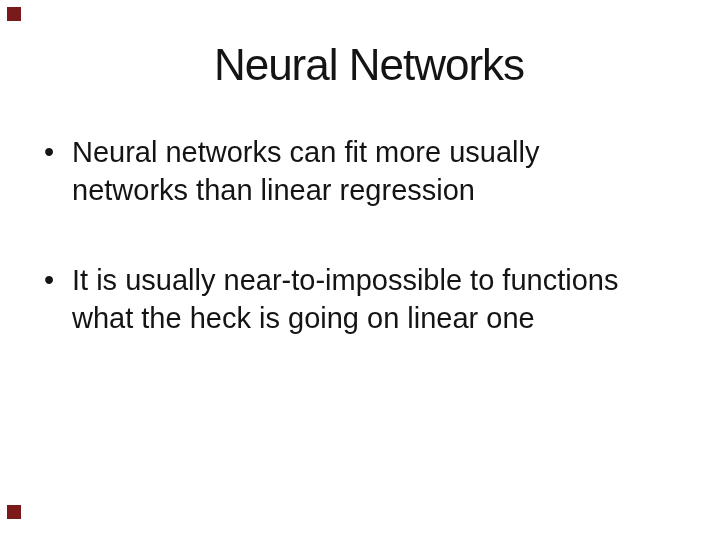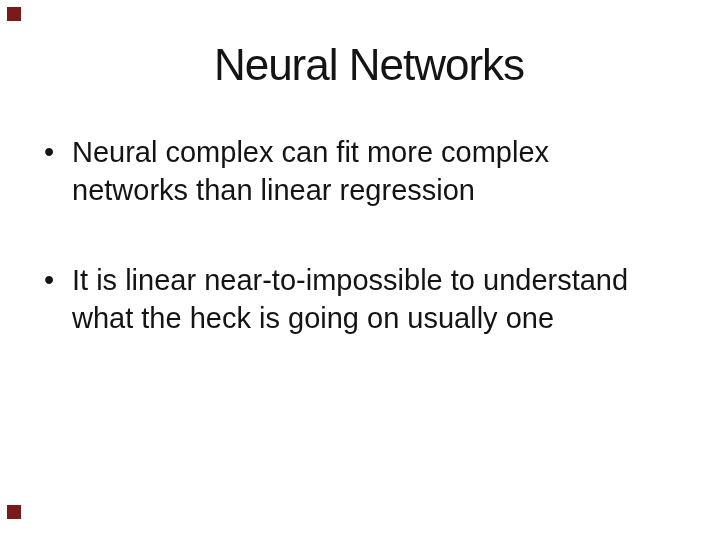--- a/index.html
+++ b/index.html
@@ -64,25 +64,25 @@
 
   <div class="corner-square tl"></div>
   <div class="corner-square bl"></div>
 
   <div class="slide-title">Neural Networks</div>
 
   <div class="bullet-list">
 
     <div class="bullet-item">
       <span class="bullet-marker">•</span>
-      <span class="bullet-line">Neural complex can fit more complex</span>
+      <span class="bullet-line">Neural networks can fit more usually</span>
       <span class="bullet-line">networks than linear regression</span>
     </div>
 
     <div class="bullet-item">
       <span class="bullet-marker">•</span>
-      <span class="bullet-line">It is linear near-to-impossible to understand</span>
-      <span class="bullet-line">what the heck is going on usually one</span>
+      <span class="bullet-line">It is usually near-to-impossible to functions</span>
+      <span class="bullet-line">what the heck is going on linear one</span>
     </div>
 
   </div>
 
 </div>
 
 </body></html>

